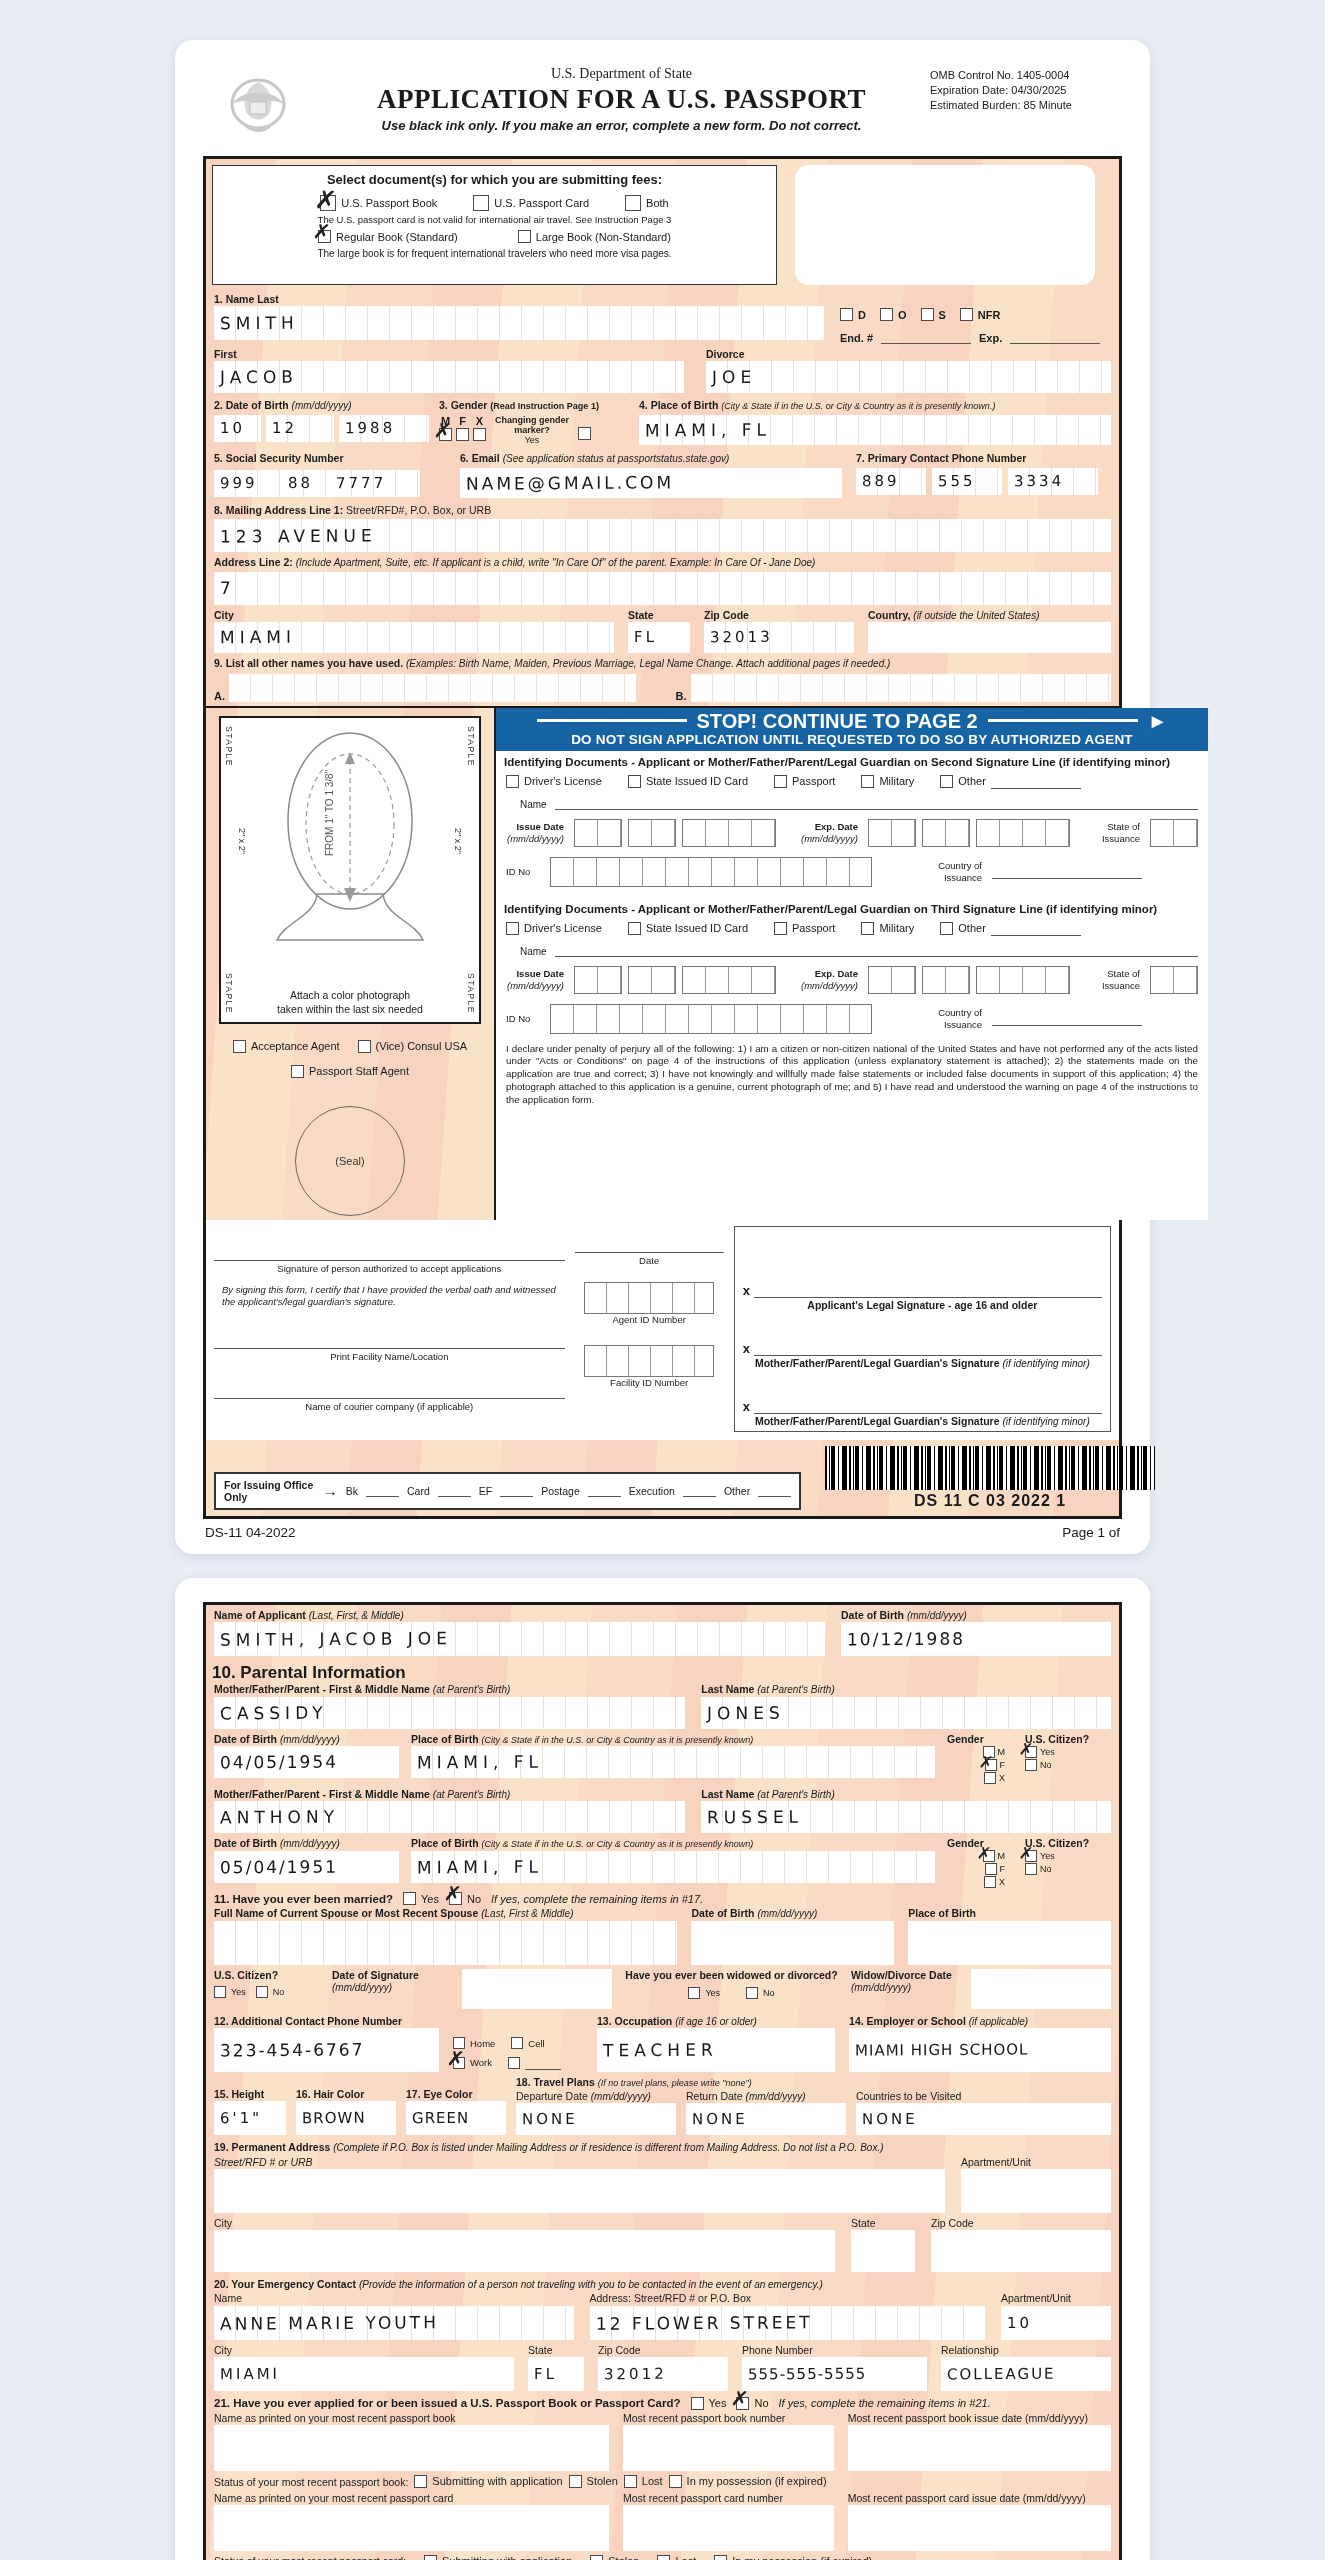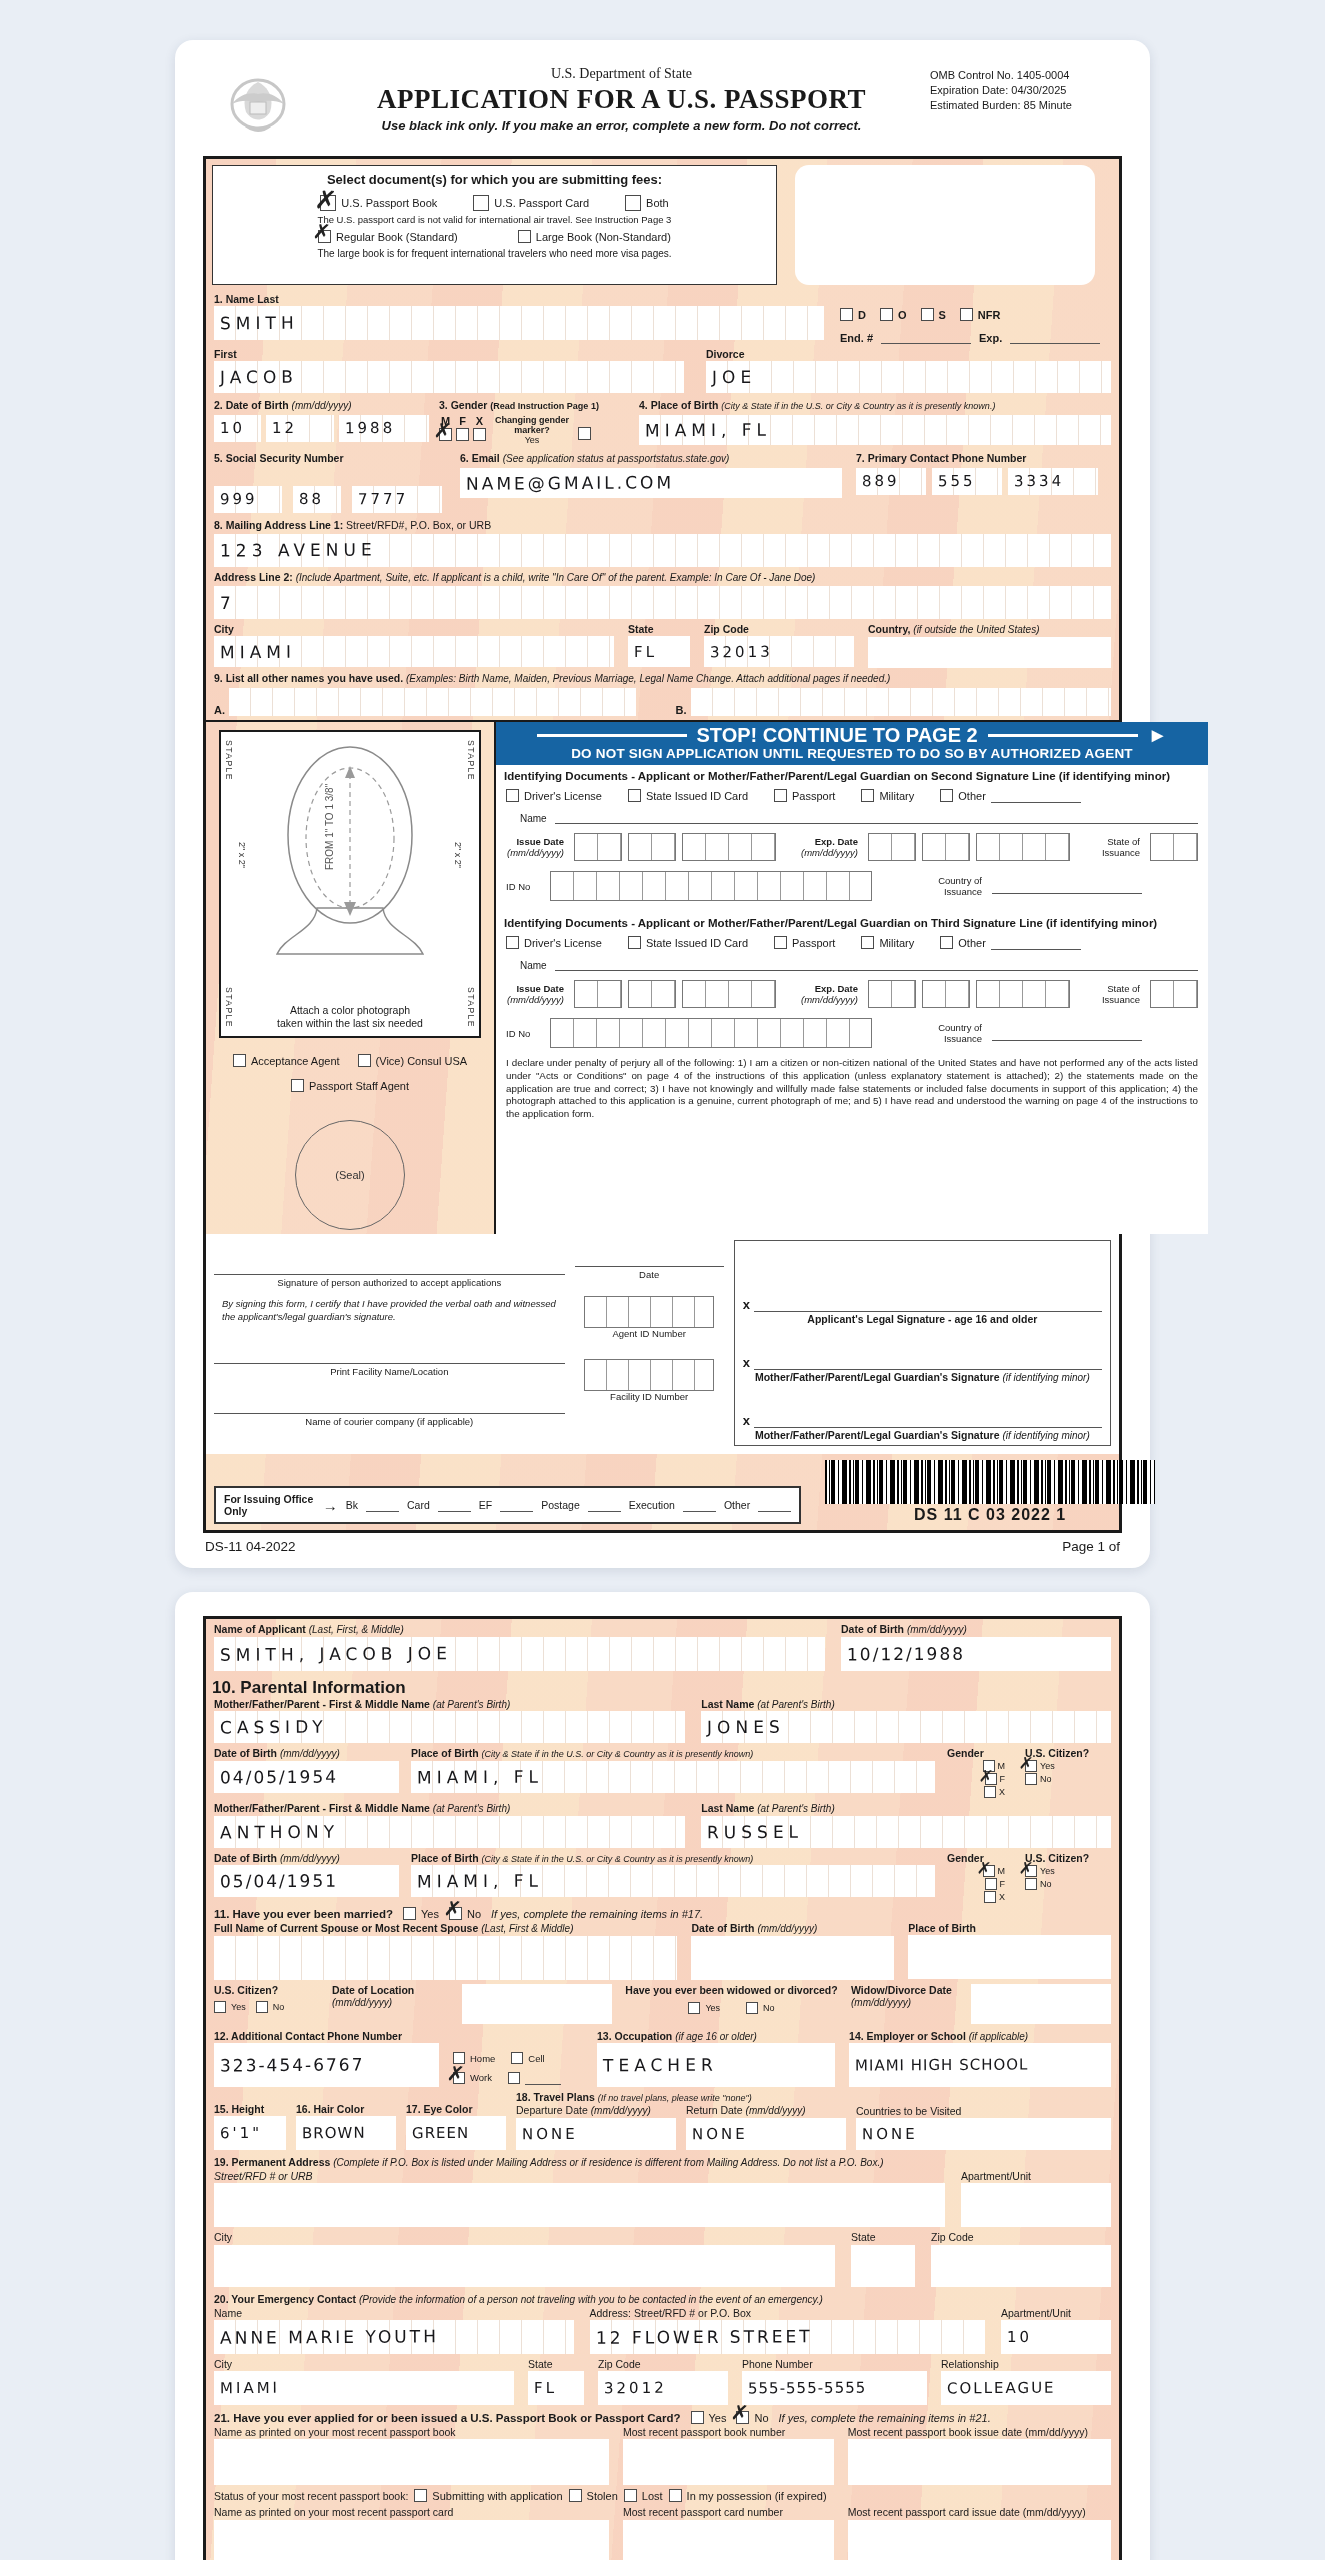--- a/index.html
+++ b/index.html
@@ -238,21 +238,21 @@
         <div class="lbl"><span>4. Place of Birth</span> <span class="hint" style="font-size:9px">(City &amp; State if in the U.S. or City &amp; Country as it is presently known.)</span></div>
         <div class="wbox comb" style="height:30px;margin-top:2px">
             <span class="hw">MIAMI, FL</span>
           </div>
       </div>
     </div>
 
     <div class="pad row" style="gap:14px;padding-top:2px">
       <div style="width:232px">
         <div class="lbl">5. Social Security Number</div>
-        <div style="display:flex;gap:11px;margin-top:21px">
+        <div style="display:flex;gap:0;margin-top:5px">
           <div class="wbox comb" style="width:68px">
               <span class="hw sm">999</span>
             </div>
           <div class="wbox comb" style="width:48px">
               <span class="hw sm">88</span>
             </div>
           <div class="wbox comb" style="width:90px">
               <span class="hw sm">7777</span>
             </div>
         </div>
@@ -727,21 +727,21 @@
               <span class="mini-cb"></span>
               <span>Yes</span>
             </span>
           <span class="cbw" style="font-size:9px">
               <span class="mini-cb"></span>
               <span>No</span>
             </span>
         </div>
       </div>
       <div style="width:120px;text-align:left">
-        <div class="lbl">Date of Location</div>
+        <div class="lbl">Date of Signature</div>
         <div class="hint">(mm/dd/yyyy)</div>
       </div>
       <div class="wbox" style="width:150px;height:40px"></div>
       <div style="flex:1;text-align:center">
         <div class="lbl">Have you ever been widowed or divorced?</div>
         <div style="display:flex;gap:26px;justify-content:center;margin-top:5px">
           <span class="cbw" style="font-size:9px">
               <span class="mini-cb"></span>
               <span>Yes</span>
             </span>

